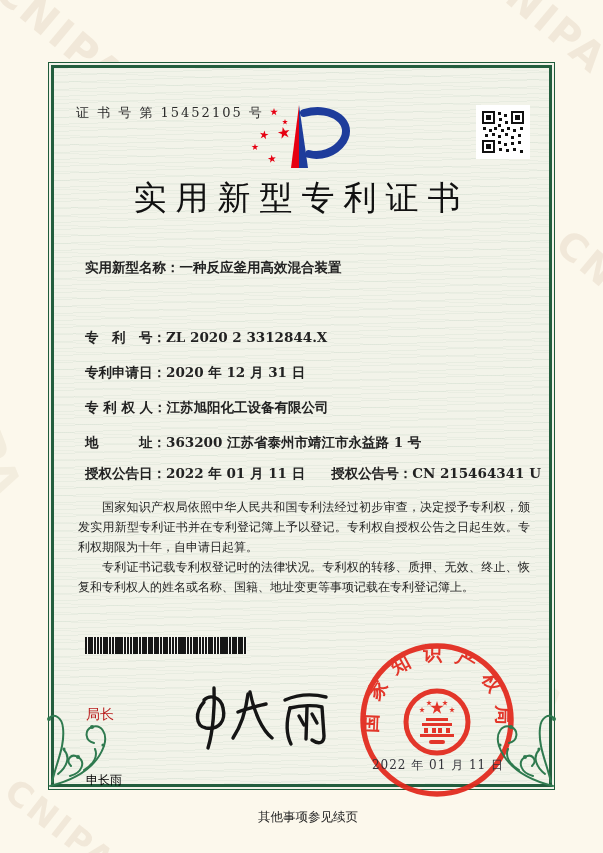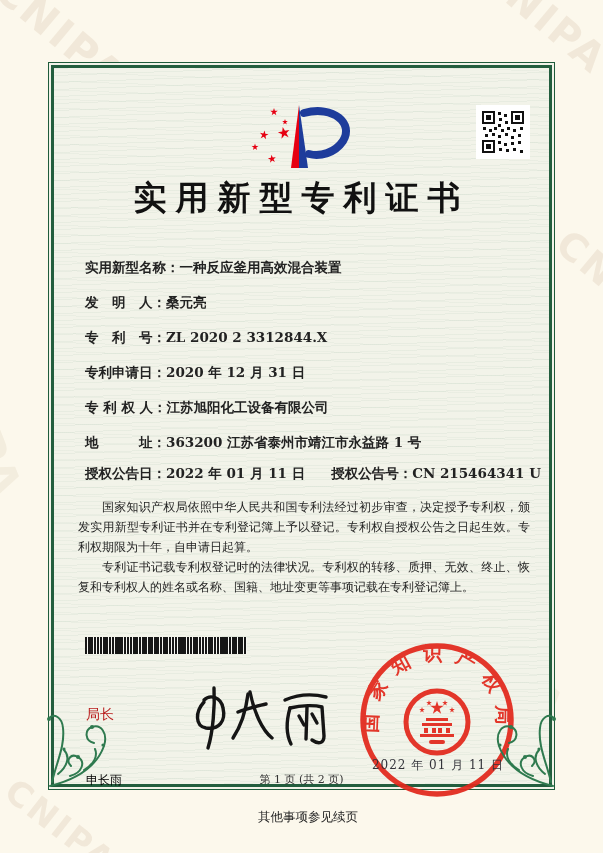--- a/index.html
+++ b/index.html
@@ -30,21 +30,21 @@
   .frame-inner{
     position:absolute;inset:2px;border:3px solid #235e3e;
     background-image:
       repeating-linear-gradient(178deg, rgba(140,175,152,0.10) 0 1px, transparent 1px 7px),
       repeating-linear-gradient(2deg,  rgba(140,175,152,0.08) 0 1px, transparent 1px 9px);
   }
 
   .cert-no{position:absolute;left:76px;top:104px;font-size:13px;letter-spacing:2px;}
   .title{
     position:absolute;left:0;right:0;top:176px;text-align:center;
-    font-size:33px;font-weight:bold;letter-spacing:9px;color:#111;
+    font-size:33px;font-weight:normal;letter-spacing:9px;color:#111;
   }
   .logo{position:absolute;left:250px;top:104px;}
   .qr{position:absolute;left:476px;top:105px;background:#ffffff;padding:4px;line-height:0;}
 
   .row{position:absolute;left:85px;font-size:13.5px;white-space:nowrap;color:#222;font-weight:bold;}
   .r0{top:259px}.r1{top:294px}.r2{top:329px}.r3{top:364px}
   .r4{top:399px}.r5{top:434px}.r6{top:465px}
   .row .lbl{color:#222;}
   .pair2{margin-left:26px;}
 
@@ -92,20 +92,21 @@
   <div class="watermark wm5">CNIPA</div>
   <div class="watermark wm6">CNIPA</div>
   <div class="watermark wm7">CNIPA</div>
   <div class="watermark wm8">CNIPA</div>
   <div class="watermark wm9">CNIPA</div>
 
   <div class="frame">
     <div class="frame-inner"></div>
   </div>
 
+  <div class="cert-no">证 书 号 第 15452105 号</div>
 
   <svg class="logo" width="106" height="70" viewBox="0 0 106 70">
     <defs>
       <polygon id="star-a" points="0,-1 0.2245,-0.309 0.951,-0.309 0.363,0.118 0.588,0.809 0,0.382 -0.588,0.809 -0.363,0.118 -0.951,-0.309 -0.2245,-0.309"></polygon>
     </defs>
     <g fill="#e60012">
       <use href="#star-a" transform="translate(24,8) scale(4)"></use>
       <use href="#star-a" transform="translate(35,18) scale(3)"></use>
       <use href="#star-a" transform="translate(34,29) scale(6.2) rotate(-12)"></use>
       <use href="#star-a" transform="translate(14,31) scale(4.6) rotate(10)"></use>
@@ -164,23 +165,20 @@
           <rect x="40" y="41" width="3" height="3"></rect>
       </g>
     </svg>
   </div>
 
   <div class="title">实用新型专利证书</div>
 
   <div class="row r0">
     <span class="lbl">实用新型名称：</span><span>一种反应釜用高效混合装置</span>
   </div>
-  <div class="row r1">
-    <span class="lbl">发　明　人：</span><span>桑元亮</span>
-  </div>
   <div class="row r2">
     <span class="lbl">专　利　号：</span><span>ZL 2020 2 3312844.X</span>
   </div>
   <div class="row r3">
     <span class="lbl">专利申请日：</span><span>2020 年 12 月 31 日</span>
   </div>
   <div class="row r4">
     <span class="lbl">专 利 权 人：</span><span>江苏旭阳化工设备有限公司</span>
   </div>
   <div class="row r5">
@@ -269,17 +267,16 @@
     </g>
     <g fill="#2f7a4f">
       <circle cx="52" cy="41" r="2"></circle>
         <circle cx="9" cy="33" r="2"></circle>
         <circle cx="38" cy="71" r="2"></circle>
       <circle cx="63" cy="59" r="1.6"></circle>
         <circle cx="24" cy="63" r="1.6"></circle>
     </g>
   </svg>
 
-  <div class="page-num">第 1 页 (共 2 页)</div>
 
   <div class="footer-note">其他事项参见续页</div>
 
 </div>
 
 </body></html>

